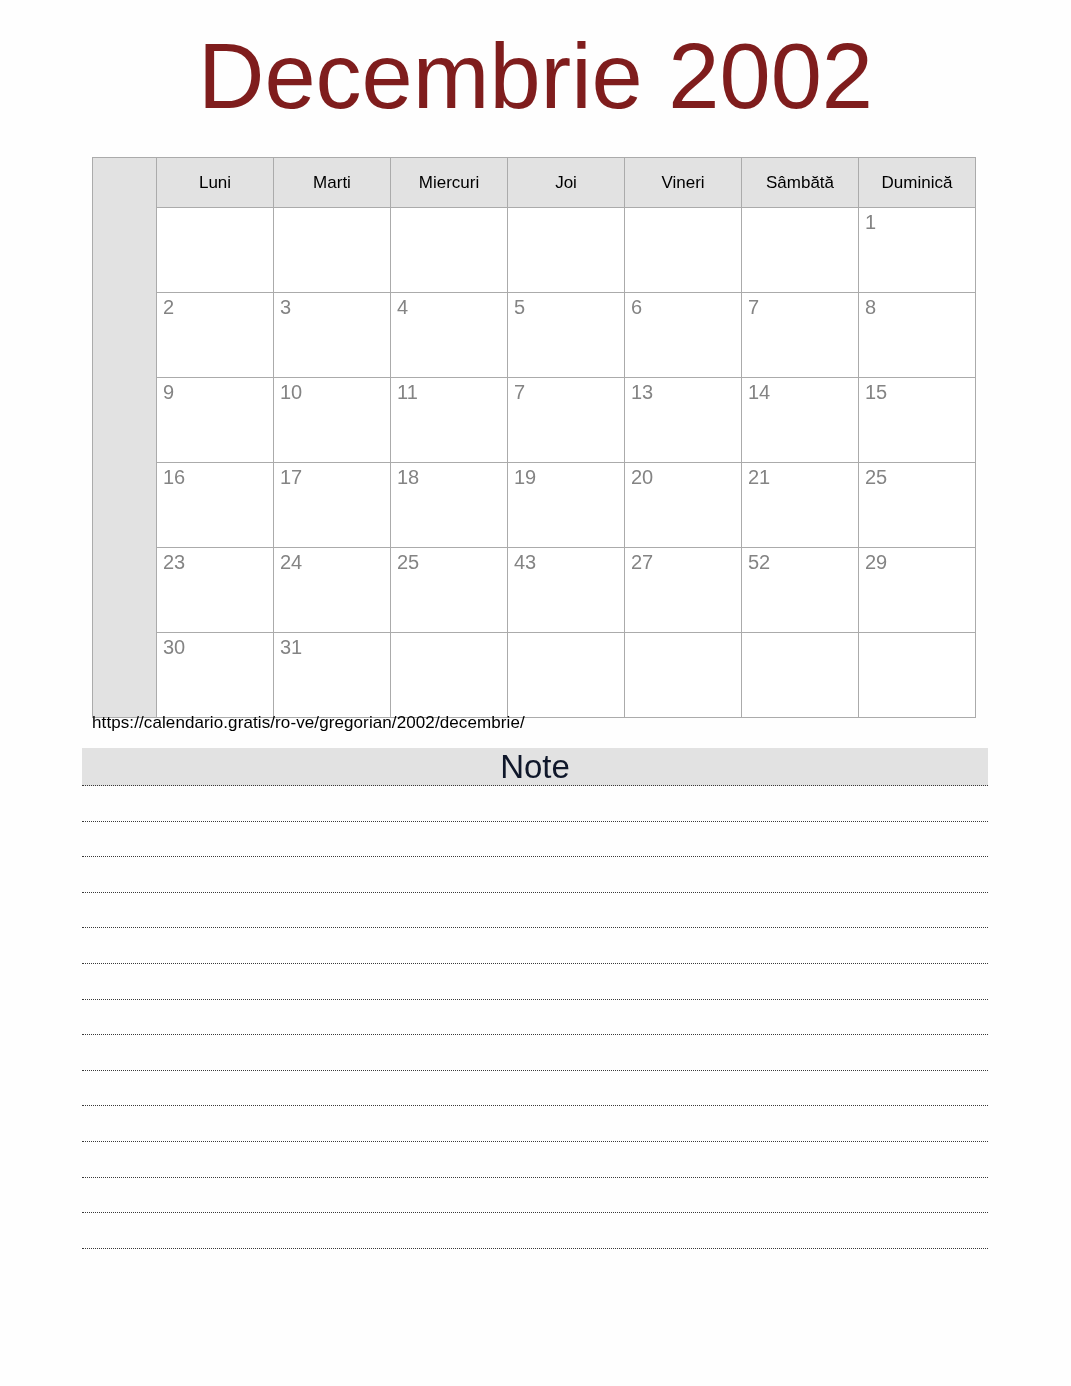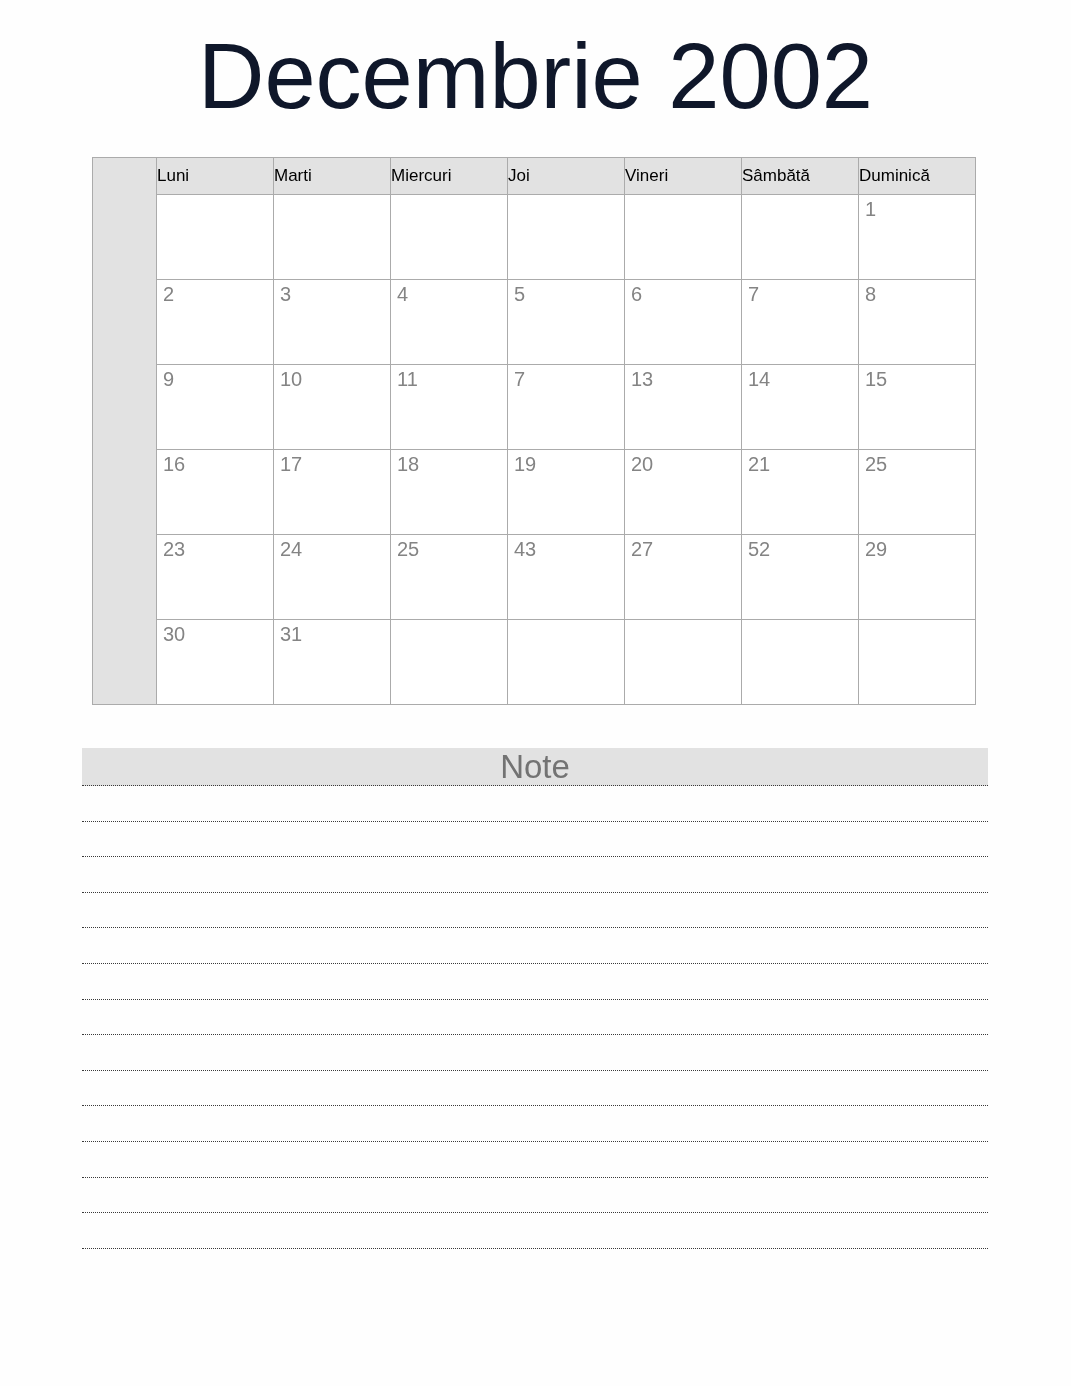--- a/index.html
+++ b/index.html
@@ -18,21 +18,21 @@
   
   .title {
     position: absolute;
     top: 28px;
     left: 0;
     width: 100%;
     text-align: center;
     font-size: 92px;
     font-weight: 400;
     line-height: 1.05;
-    color: #0f172a;
+    color: #7f1d1d;
     white-space: nowrap;
   }
 
   
   table.calendar {
     position: absolute;
     left: 92px;
     top: 157px;
     width: 884px;
     table-layout: fixed;
@@ -40,25 +40,25 @@
     background: #fff;
   }
   table.calendar td, table.calendar th {
     border: 1px solid #ababab;
   }
   td.corner {
     width: 64px;
     background: #e2e2e2;
   }
   th.weekday {
-    height: 37px;
+    height: 50px;
     background: #e2e2e2;
     font-size: 17px;
     font-weight: 400;
-    text-align: left;
+    text-align: center;
     color: #000;
   }
   td.day {
     height: 85px;
     vertical-align: top;
     text-align: left;
     font-size: 20px;
     color: #848484;
     padding: 3px 0 0 6px;
     background: #fff;
@@ -81,21 +81,21 @@
     top: 748px;
     width: 906px;
     height: 38px;
     background: #e2e2e2;
     border-bottom: 1px dotted #3a3a3a;
     text-align: center;
   }
   .note-band .note-heading {
     font-size: 33px;
     line-height: 38px;
-    color: #737373;
+    color: #0f172a;
   }
   .note-lines {
     position: absolute;
     left: 82px;
     top: 786px;
     width: 906px;
   }
   .note-line {
     height: 35.6px;
     border-bottom: 1px dotted #3a3a3a;
@@ -170,20 +170,21 @@
           <td class="day">31</td>
           <td class="day"></td>
           <td class="day"></td>
           <td class="day"></td>
           <td class="day"></td>
           <td class="day"></td>
         </tr>
       </tbody>
   </table>
 
+  <div class="source-url">https://calendario.gratis/ro-ve/gregorian/2002/decembrie/</div>
 
   <div class="note-band">
     <span class="note-heading">Note</span>
   </div>
 
   <div class="note-lines" id="note-lines">
       <div class="note-line"></div>
       <div class="note-line"></div>
       <div class="note-line"></div>
       <div class="note-line"></div>

